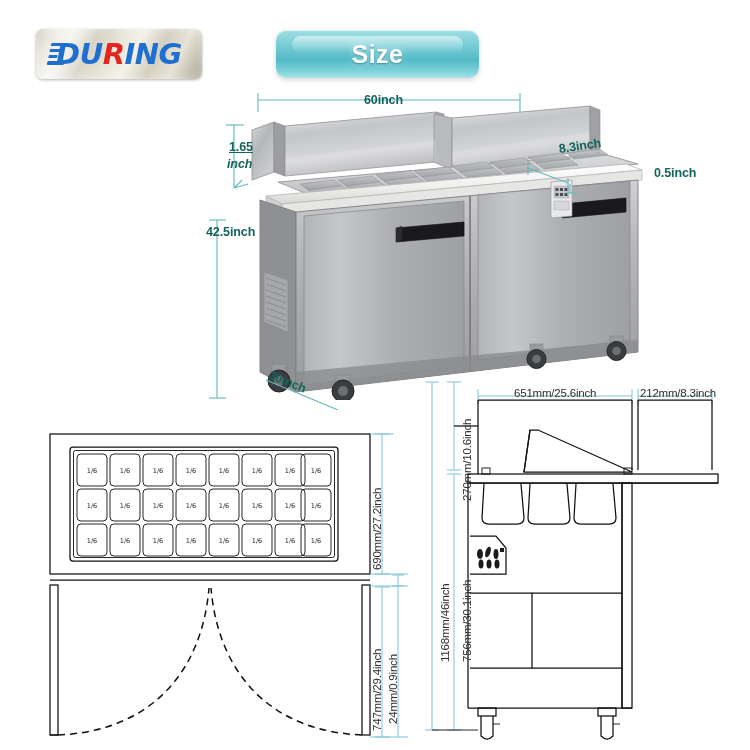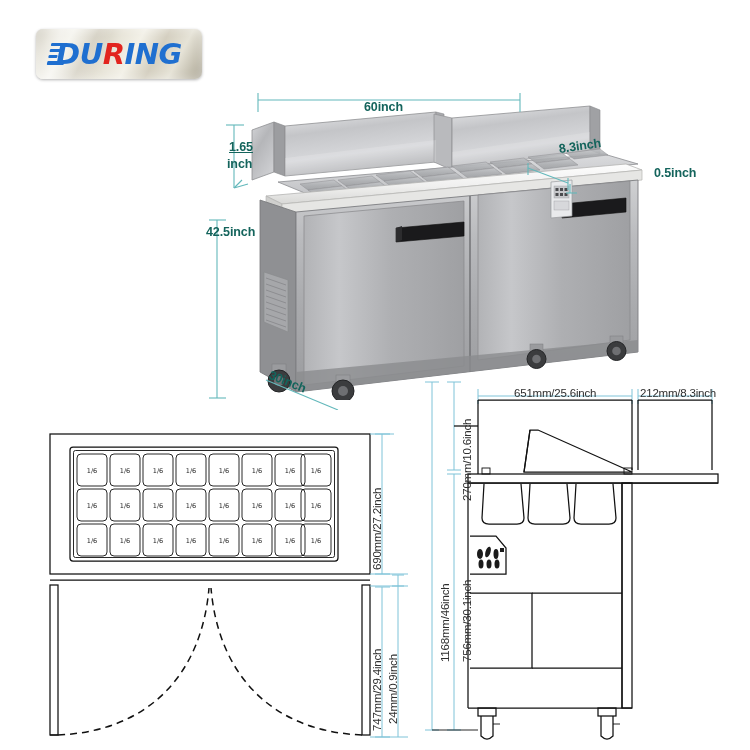--- a/index.html
+++ b/index.html
@@ -86,20 +86,24 @@
         <i></i>
     </div>
     <div class="logo-text">
       <span class="lg-b">D</span>
         <span class="lg-b">U</span>
         <span class="lg-r">R</span>
         <span class="lg-b">ING</span>
     </div>
   </div>
 
+  <div class="size-banner">
+    <div class="glow"></div>
+    <span>Size</span>
+  </div>
 
   <svg width="420" height="300" viewBox="0 0 420 300" style="position:absolute;left:238px;top:100px;">
     <defs>
       <linearGradient id="ssFront" x1="0" y1="0" x2="0" y2="1">
         <stop offset="0%" stop-color="#cfd0d2"></stop>
         <stop offset="28%" stop-color="#b9babd"></stop>
         <stop offset="60%" stop-color="#a9aaad"></stop>
         <stop offset="100%" stop-color="#9b9c9f"></stop>
       </linearGradient>
       <linearGradient id="ssDoor" x1="0" y1="0" x2="1" y2="0">
@@ -268,23 +272,23 @@
     <line class="dimline-t" x1="76" y1="300" x2="148" y2="330"></line>
 
     <line class="dimline-t" x1="338" y1="88" x2="378" y2="103"></line>
     <line class="dimline-t" x1="338" y1="83" x2="338" y2="95"></line>
     <line class="dimline-t" x1="378" y1="98" x2="378" y2="110"></line>
 
     <line class="dimline-t" x1="380" y1="104" x2="380" y2="113"></line>
     <line class="dimline-t" x1="376" y1="113" x2="387" y2="113"></line>
   </svg>
 
-  <span class="dim" style="left:364px;top:100px;">60inch</span>
+  <span class="dim" style="left:364px;top:93px;">60inch</span>
   <span class="dim" style="left:229px;top:140px;text-decoration:underline;">1.65</span>
-  <span class="dim" style="left:227px;top:157px;">inch</span>
+  <span class="dim" style="left:227px;top:157px;font-style:italic;">inch</span>
   <span class="dim" style="left:172px;top:225px;margin-left:34px;">42.5inch</span>
   <span class="dim" style="left:272px;top:368px;transform:rotate(22deg);transform-origin:left top;">30inch</span>
   <span class="dim" style="left:558px;top:142px;transform:rotate(-8deg);transform-origin:left top;">8.3inch</span>
   <span class="dim" style="left:614px;top:166px;margin-left:40px;">0.5inch</span>
 
   <svg width="370" height="320" viewBox="0 0 370 320" style="position:absolute;left:42px;top:425px;">
 
     <rect class="st" x="8" y="9" width="320" height="140"></rect>
 
     <rect class="st" x="28" y="22" width="268" height="114" rx="3"></rect>

